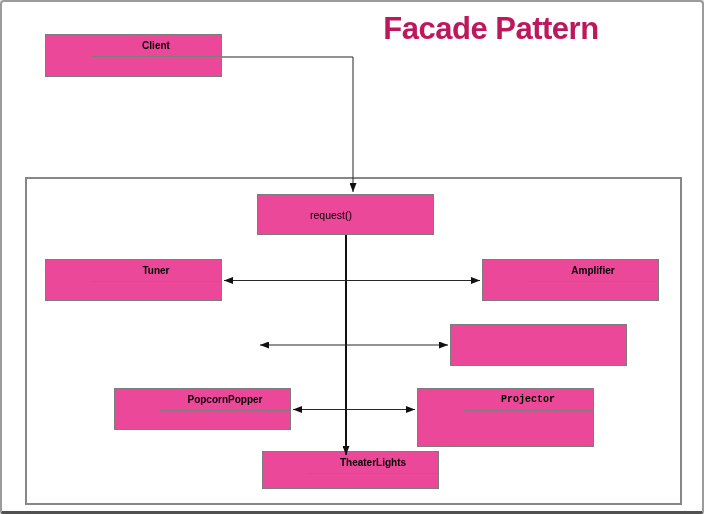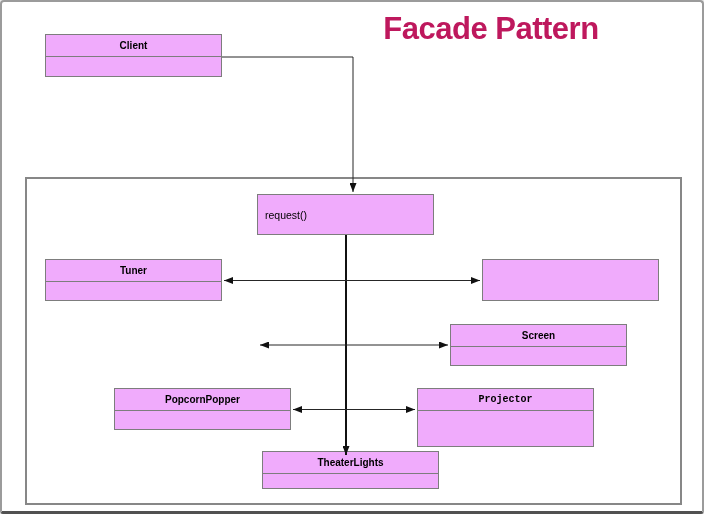--- a/index.html
+++ b/index.html
@@ -29,24 +29,25 @@
     position:absolute;
     left:23px; top:175px; width:657px; height:328px;
     border:2px solid #878787;
     background:transparent;
     z-index:0;
   }
 
   .uml-box {
     position:absolute;
     width:177px;
-    background:#f0abfc;
+    background:#ec4899;
     border:1.5px solid #7d7d7d;
     display:flex; flex-direction:column;
     z-index:2;
+    padding-left:45px;
   }
   .uml-title {
     height:22px;
     border-bottom:1.5px solid #7d7d7d;
     display:flex; align-items:center; justify-content:center;
     font-size:10px; font-weight:bold; color:#000;
   }
   .uml-body {
     flex:1;
     display:flex; align-items:center;
@@ -90,26 +91,26 @@
   <div class="uml-box box-facade">
     <div class="uml-body">request()</div>
   </div>
 
   <div class="uml-box box-tuner">
     <div class="uml-title">Tuner</div>
     <div class="uml-body"></div>
   </div>
 
   <div class="uml-box box-amplifier">
+    <div class="uml-title">Amplifier</div>
     <div class="uml-body"></div>
   </div>
 
 
   <div class="uml-box box-screen">
-    <div class="uml-title">Screen</div>
     <div class="uml-body"></div>
   </div>
 
   <div class="uml-box box-popcornpopper">
     <div class="uml-title">PopcornPopper</div>
     <div class="uml-body"></div>
   </div>
 
   <div class="uml-box box-projector">
     <div class="uml-title">Projector</div>

